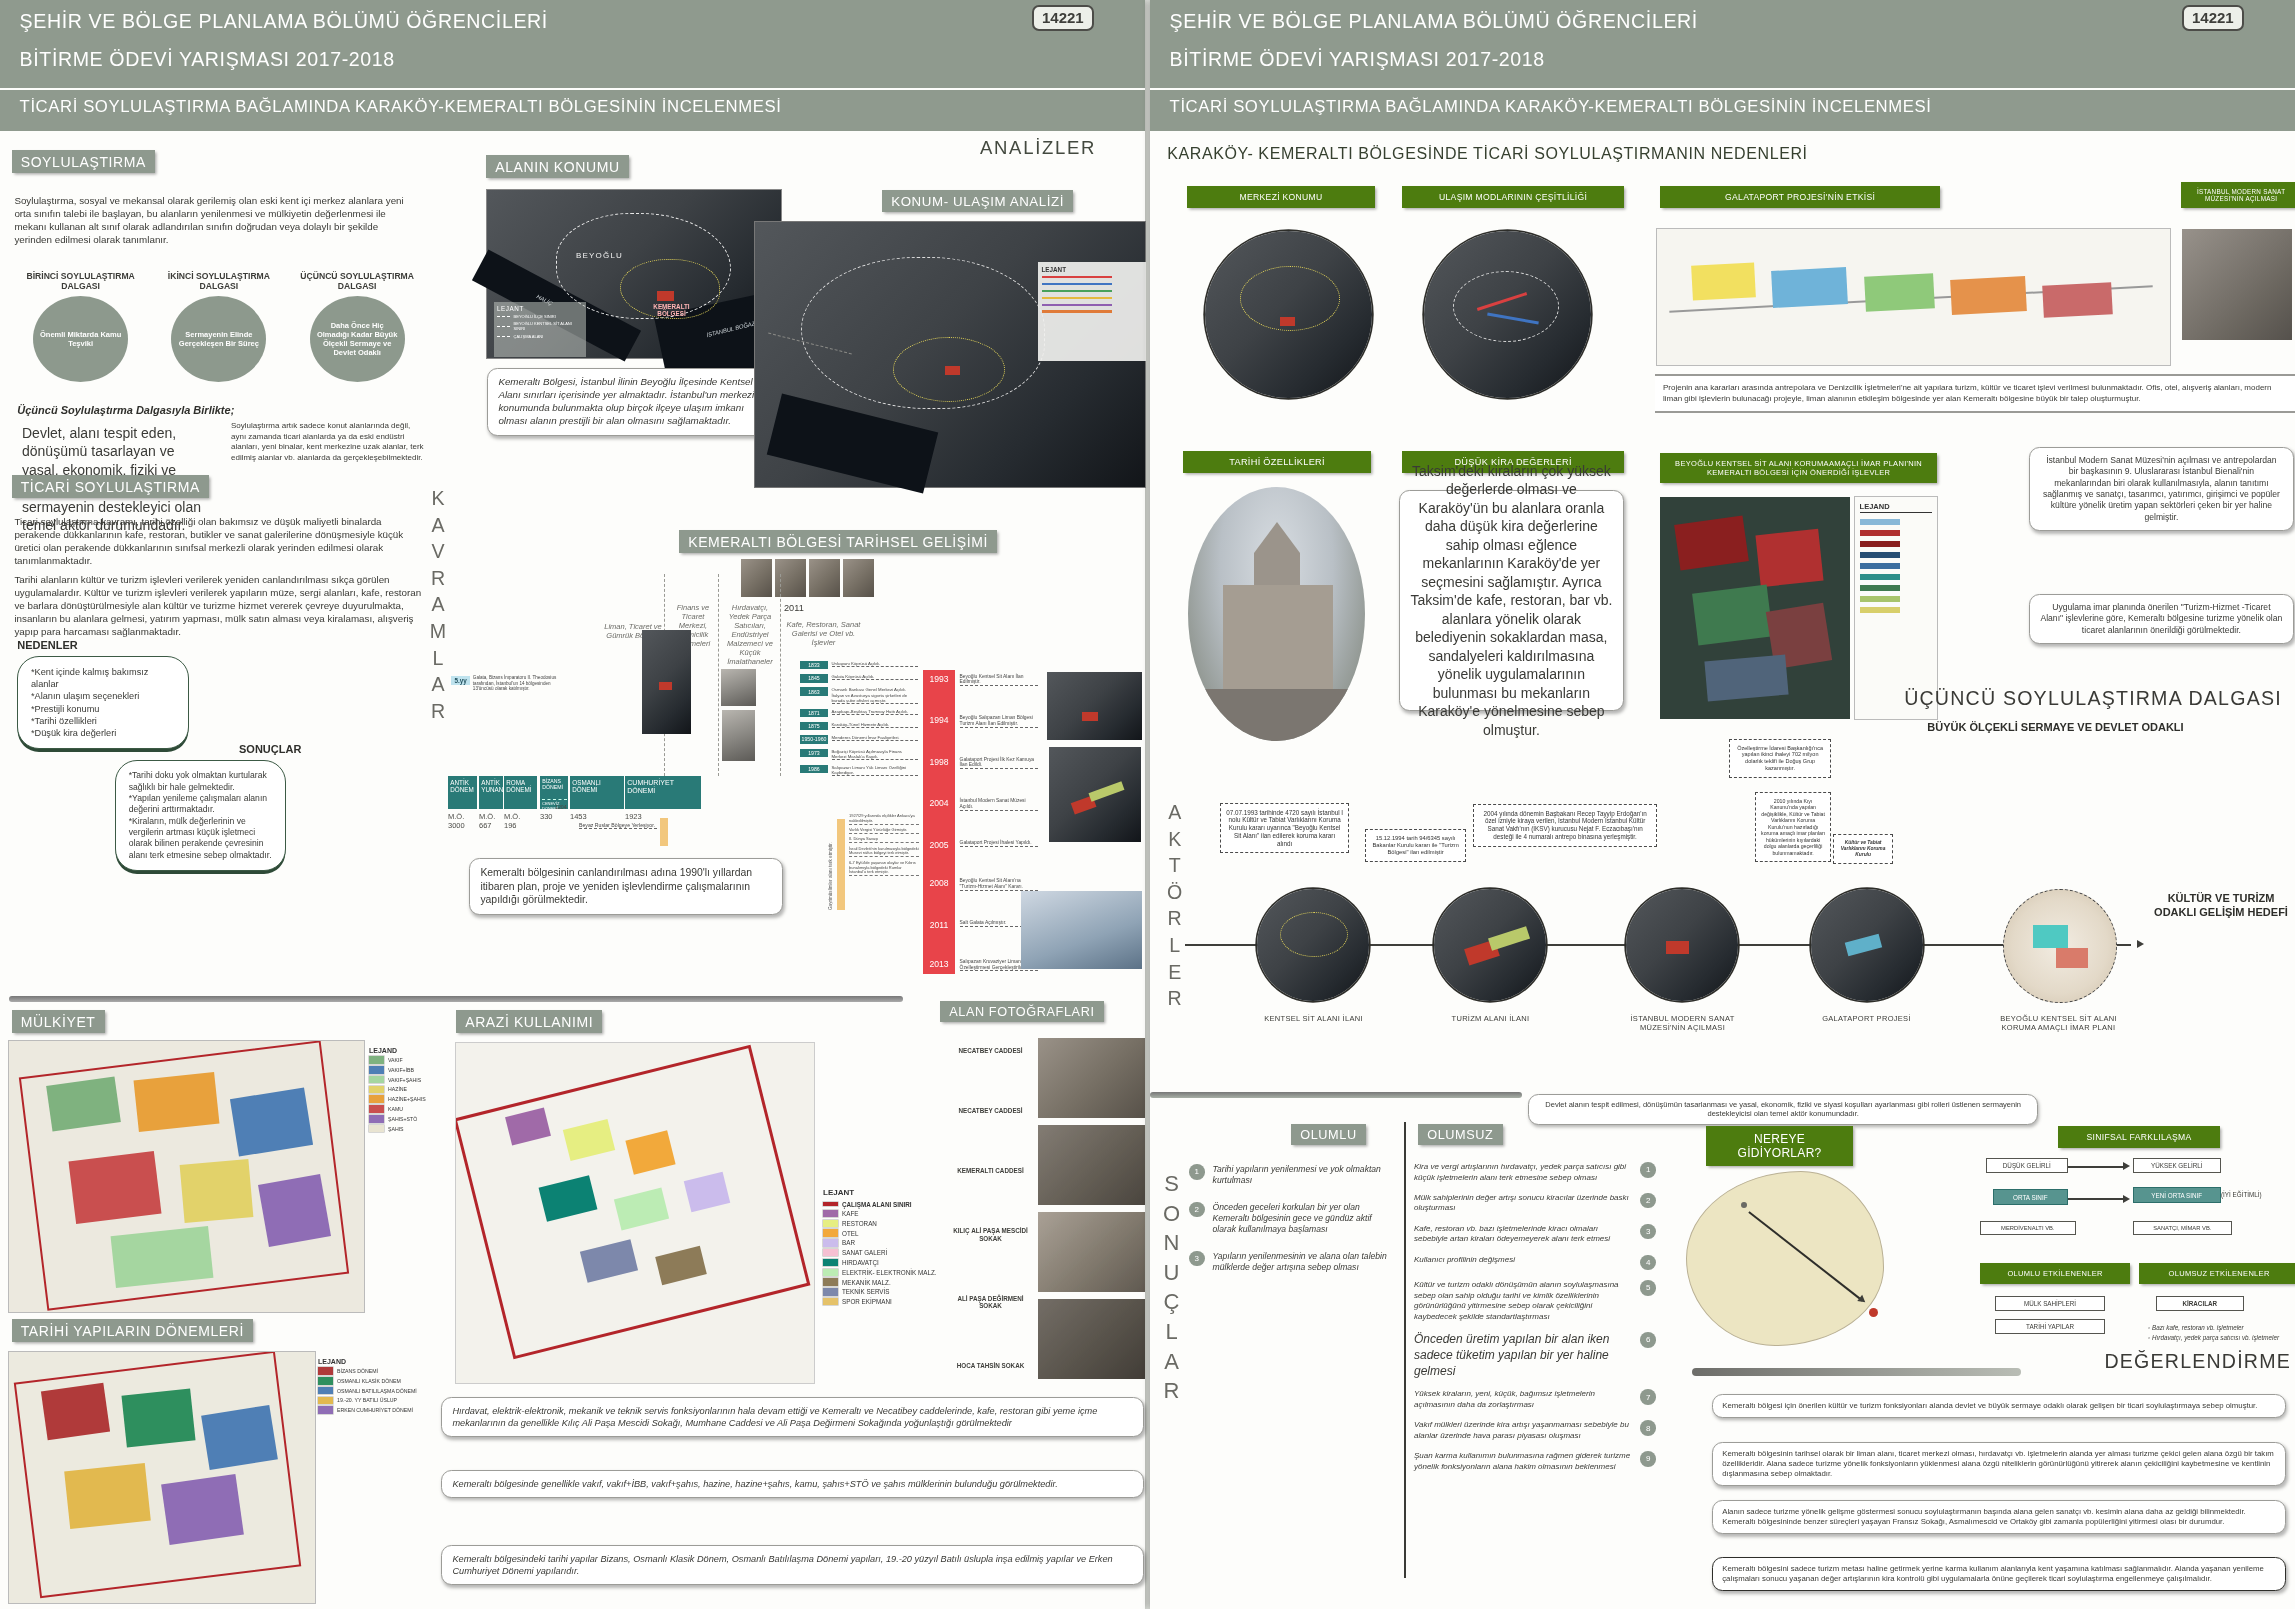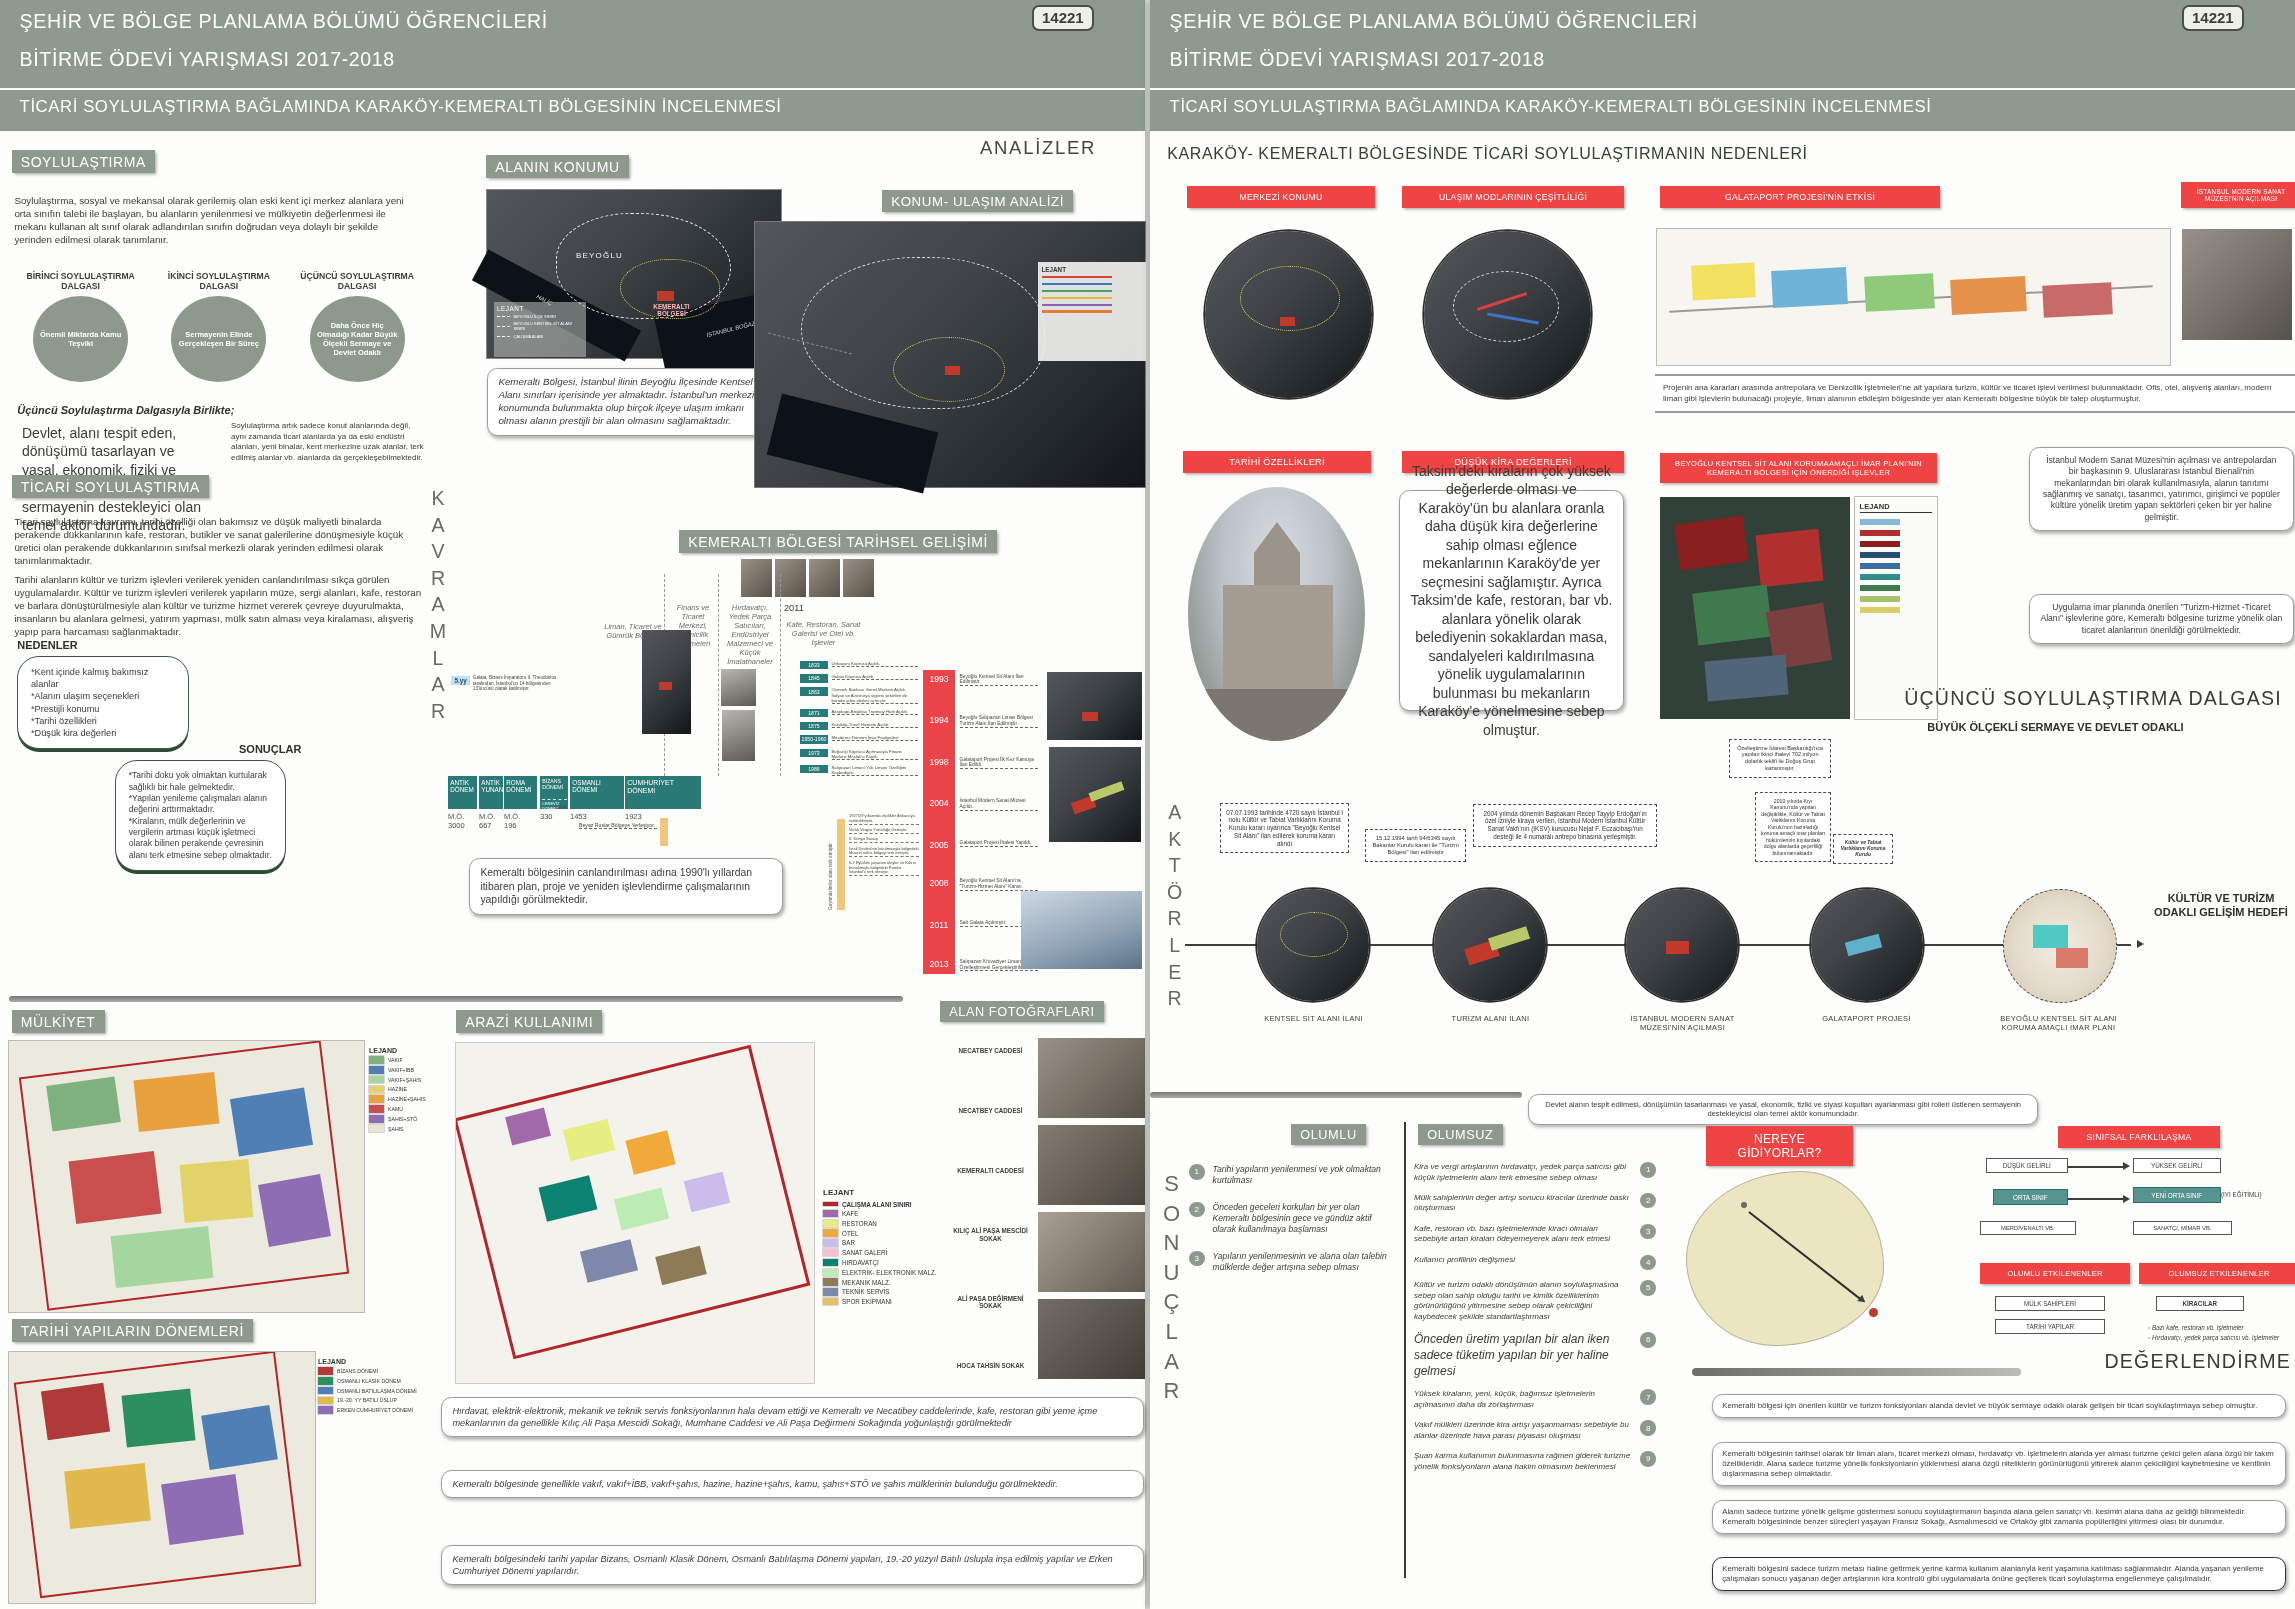--- a/index.html
+++ b/index.html
@@ -5,21 +5,21 @@
   html,body{margin:0;padding:0}
   body{font-family:"Liberation Sans", sans-serif;background:#e3e6e0}
   .poster{position:relative;width:2295px;height:1609px;background:#e3e6e0;overflow:hidden}
   .panel{position:absolute;top:0;width:1145px;height:1609px;background:#fdfdfb;box-shadow:0 0 7px rgba(0,0,0,.35)}
   .a{position:absolute}
   .hdr{position:absolute;left:0;top:0;width:100%;height:131px;background:#8f9a8e;color:#fff}
   .hl{position:absolute;left:19.6px;white-space:nowrap;font-weight:300;letter-spacing:0.6px}
   .hsep{position:absolute;left:0;top:88px;width:100%;height:1.7px;background:#fdfdfb}
   .badge{position:absolute;top:4.6px;left:1032px;border:2.3px solid #4c4c48;border-radius:7px;background:#edefe9;color:#3e3e3a;font-size:15px;font-weight:bold;padding:2.9px 8px}
   .sech{background:#8e998e;color:#fff;letter-spacing:0.6px;box-shadow:1.7px 2.3px 2.9px rgba(0,0,0,.35);padding:3.5px 9.2px;font-size:14px;white-space:nowrap;font-weight:300}
-  .sechsm{background:#ef4444;color:#fff;box-shadow:1.7px 2.3px 2.9px rgba(0,0,0,.35);font-size:8.6px;text-align:center;padding:5.8px 4.6px;font-weight:300;letter-spacing:0.3px}
+  .sechsm{background:#4d7c0f;color:#fff;box-shadow:1.7px 2.3px 2.9px rgba(0,0,0,.35);font-size:8.6px;text-align:center;padding:5.8px 4.6px;font-weight:300;letter-spacing:0.3px}
   .gr{background:#fff;border:1.2px solid #9c9c98;border-radius:10.4px;box-shadow:1.2px 2.3px 3.5px rgba(0,0,0,.28);padding:7px 10.4px}
   .rb{background:#fff;border:1.7px solid #3c5a45;border-radius:22px;box-shadow:0 3.5px 0 -0.6px #2e4a37;padding:9.2px 12.7px}
   .db{background:#fff;border:1.2px dashed #4a4a4a;padding:4.6px;font-size:6.3px;text-align:center;line-height:1.25;color:#333}
   .p{color:#3a3a36;line-height:1.32}
   .v{writing-mode:vertical-rl;text-orientation:upright;color:#6a6a64;letter-spacing:4.6px;font-weight:300}
   .sat{background:linear-gradient(135deg,#53575b,#3e4246 45%,#262b30 75%,#121519)}
   .ph{background:linear-gradient(135deg,#9a9288,#766f64 55%,#575149)}
   .bw{background:linear-gradient(160deg,#b9b6b0,#8b8984 50%,#5c5a56)}
   .num{width:15.6px;height:15.6px;border-radius:50%;background:#8e998e;color:#fff;font-size:8px;display:flex;align-items:center;justify-content:center;flex:0 0 15.6px}
   .leg{display:flex;align-items:center;gap:4px;margin:2.3px 0}

